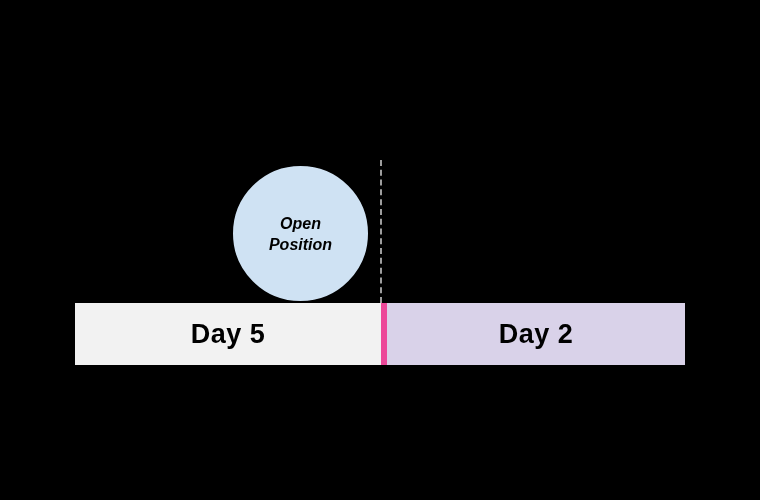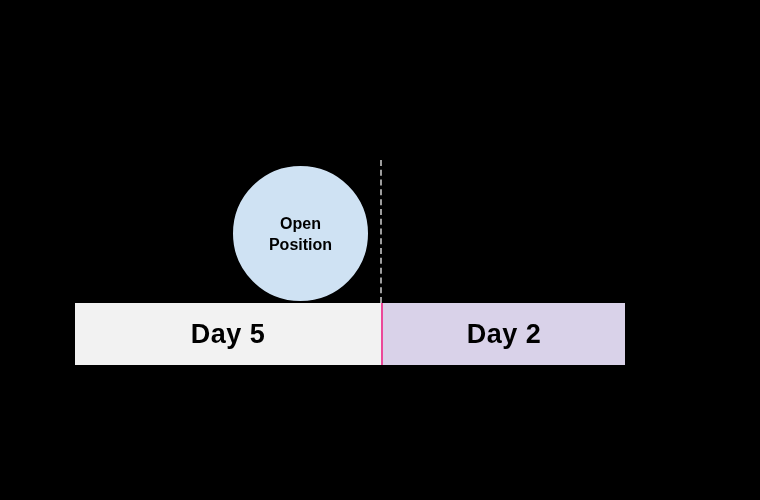--- a/index.html
+++ b/index.html
@@ -36,20 +36,21 @@
     justify-content: center;
     z-index: 3;
   }
   .circle-line {
     display: block;
     font-size: 16px;
     font-weight: bold;
     color: #000000;
     line-height: 21px;
     text-align: center;
+    font-style: italic;
   }
   .dashed-line {
     position: absolute;
     left: 380px;
     top: 160px;
     width: 0;
     height: 143px;
     border-left: 2px dashed #9e9e9e;
     z-index: 1;
   }
@@ -67,23 +68,23 @@
     display: flex;
     align-items: center;
     justify-content: center;
     box-sizing: border-box;
   }
   .segment-day1 {
     width: 306px;
     background: #f2f2f2;
   }
   .segment-day2 {
-    width: 244px;
+    width: 304px;
     background: #d9d2e9;
-    border-left: 2px solid #ec4899;
+    border-left: 6px solid #ec4899;
   }
   .segment-label {
     font-size: 27px;
     font-weight: bold;
     color: #000000;
     letter-spacing: 0.5px;
   }
 </style>
 </head>
 <body>

